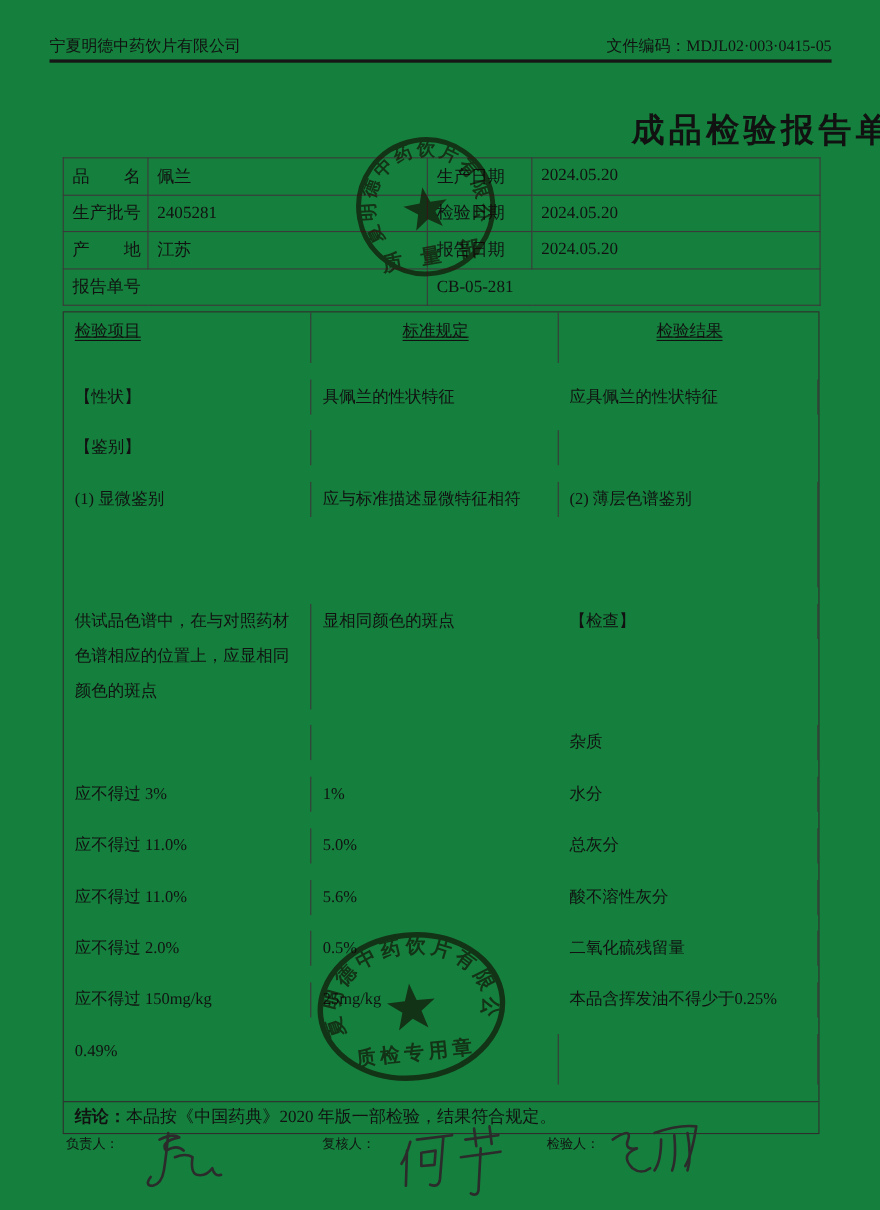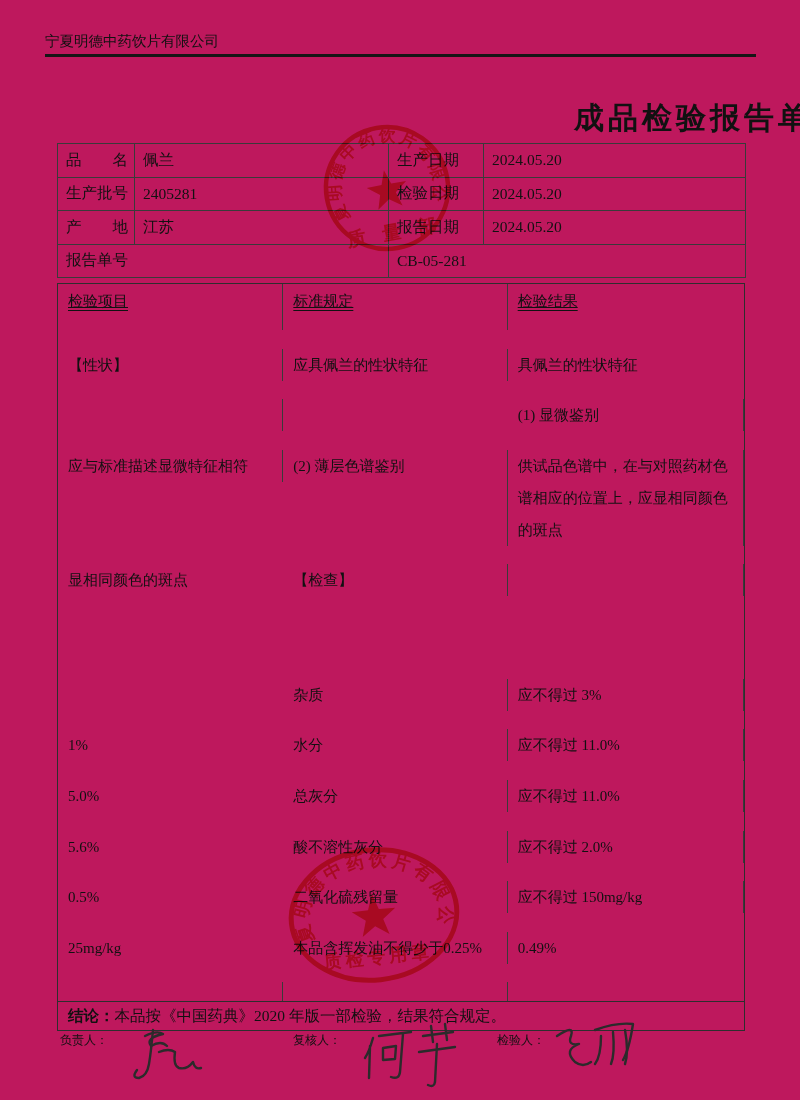--- a/index.html
+++ b/index.html
@@ -1,37 +1,37 @@
 <!DOCTYPE html>
 <html><head>
 <meta charset="utf-8">
 <style>
   html,body{margin:0;padding:0;background:#ffffff;}
   .page{
-    position:relative;width:800px;height:1100px;margin:0 auto;background:#be185d;
+    position:relative;width:800px;height:1100px;margin:0 auto;background:#15803d;
     font-family:"Liberation Serif","DejaVu Serif",serif;color:#111;overflow:hidden;
   }
   
   .doc-header{position:absolute;top:32px;left:45px;width:711px;display:flex;justify-content:space-between;font-size:14.5px;}
   .doc-header .rt{white-space:nowrap;}
   .header-rule{position:absolute;top:54px;left:45px;width:711px;height:3px;background:#161616;}
   
   .title{position:absolute;top:86px;left:0;width:100%;text-align:right;font-size:30px;font-weight:bold;letter-spacing:4px;margin:12px;}
   
   .info-table{position:absolute;top:143px;left:57px;width:688px;border-collapse:collapse;table-layout:fixed;font-size:15.5px;}
   .info-table td{border:1px solid #3a3a3a;height:33.5px;padding:0 8px;box-sizing:border-box;vertical-align:middle;overflow:hidden;white-space:nowrap;}
   .info-table{border:1.5px solid #2e2e2e;}
   
   .main-box{position:absolute;top:283px;left:57px;width:688px;box-sizing:border-box;border:1.6px solid #2e2e2e;}
   .insp-grid{display:grid;grid-template-columns:226fr 225fr 237fr;height:717px;box-sizing:border-box;font-size:15px;}
   .cell{padding:0 8px 0 10px;line-height:32px;box-sizing:border-box;}
   .bR{border-right:1px solid #3a3a3a;}
   .hcell{height:46px;line-height:24px;padding-top:5px;text-decoration:underline;}
   .hcell .u{text-decoration:underline;text-underline-offset:4px;}
-  .hc2,.hc3{}
+  .hc2,.hc3{text-align:center;}
   .r4{height:96px;}
   .r32{height:32px;white-space:nowrap;overflow:visible;}
   .filler{height:auto;}
   
   .conclusion{border-top:1.2px solid #2e2e2e;height:28px;line-height:28px;font-size:15.5px;padding-left:10px;white-space:nowrap;overflow:hidden;}
   .conclusion .lab{font-weight:bold;}
   
   .sign-row{position:absolute;top:1032px;left:57px;width:688px;height:60px;font-size:12px;}
   .sign-label{position:absolute;top:0;white-space:nowrap;}
   .lab-resp{left:3px;} .lab-rev{left:236px;} .lab-insp{left:440px;}
@@ -44,20 +44,21 @@
   .stamp-bottom{left:284px;top:845px;transform:rotate(-6deg);}
   .stamp text{font-family:"Liberation Serif","DejaVu Serif",serif;font-weight:bold;}
 </style>
 </head>
 <body>
 
 <div class="page">
 
   <div class="doc-header">
     <span class="lt">宁夏明德中药饮片有限公司</span>
+    <span class="rt">文件编码：MDJL02·003·0415-05</span>
   </div>
   <div class="header-rule"></div>
 
   <h1 class="title">成品检验报告单</h1>
 
   <table class="info-table">
     <colgroup>
         <col style="width:77px">
         <col style="width:254px">
         <col style="width:95px">
@@ -89,23 +90,24 @@
   </tbody>
     </table>
 
   <div class="main-box">
     <div class="insp-grid">
       <div class="cell bR hcell hc1"><span class="u">检验项目</span></div>
       <div class="cell bR hcell hc2"><span class="u">标准规定</span></div>
       <div class="cell hcell hc3"><span class="u">检验结果</span></div>
 
       <div class="cell bR r32">【性状】</div>
+      <div class="cell r32">具佩兰的性状特征</div>
       <div class="cell bR r32">应具佩兰的性状特征</div>
-      <div class="cell r32">具佩兰的性状特征</div>
-
+
+      <div class="cell bR r32">【鉴别】</div>
       <div class="cell bR r32"></div>
       <div class="cell r32"></div>
 
       <div class="cell bR r32">(1) 显微鉴别</div>
       <div class="cell bR r32">应与标准描述显微特征相符</div>
 
       <div class="cell bR r4">(2) 薄层色谱鉴别</div>
       <div class="cell bR r4">供试品色谱中，在与对照药材色谱相应的位置上，应显相同颜色的斑点</div>
       <div class="cell r4">显相同颜色的斑点</div>
 

